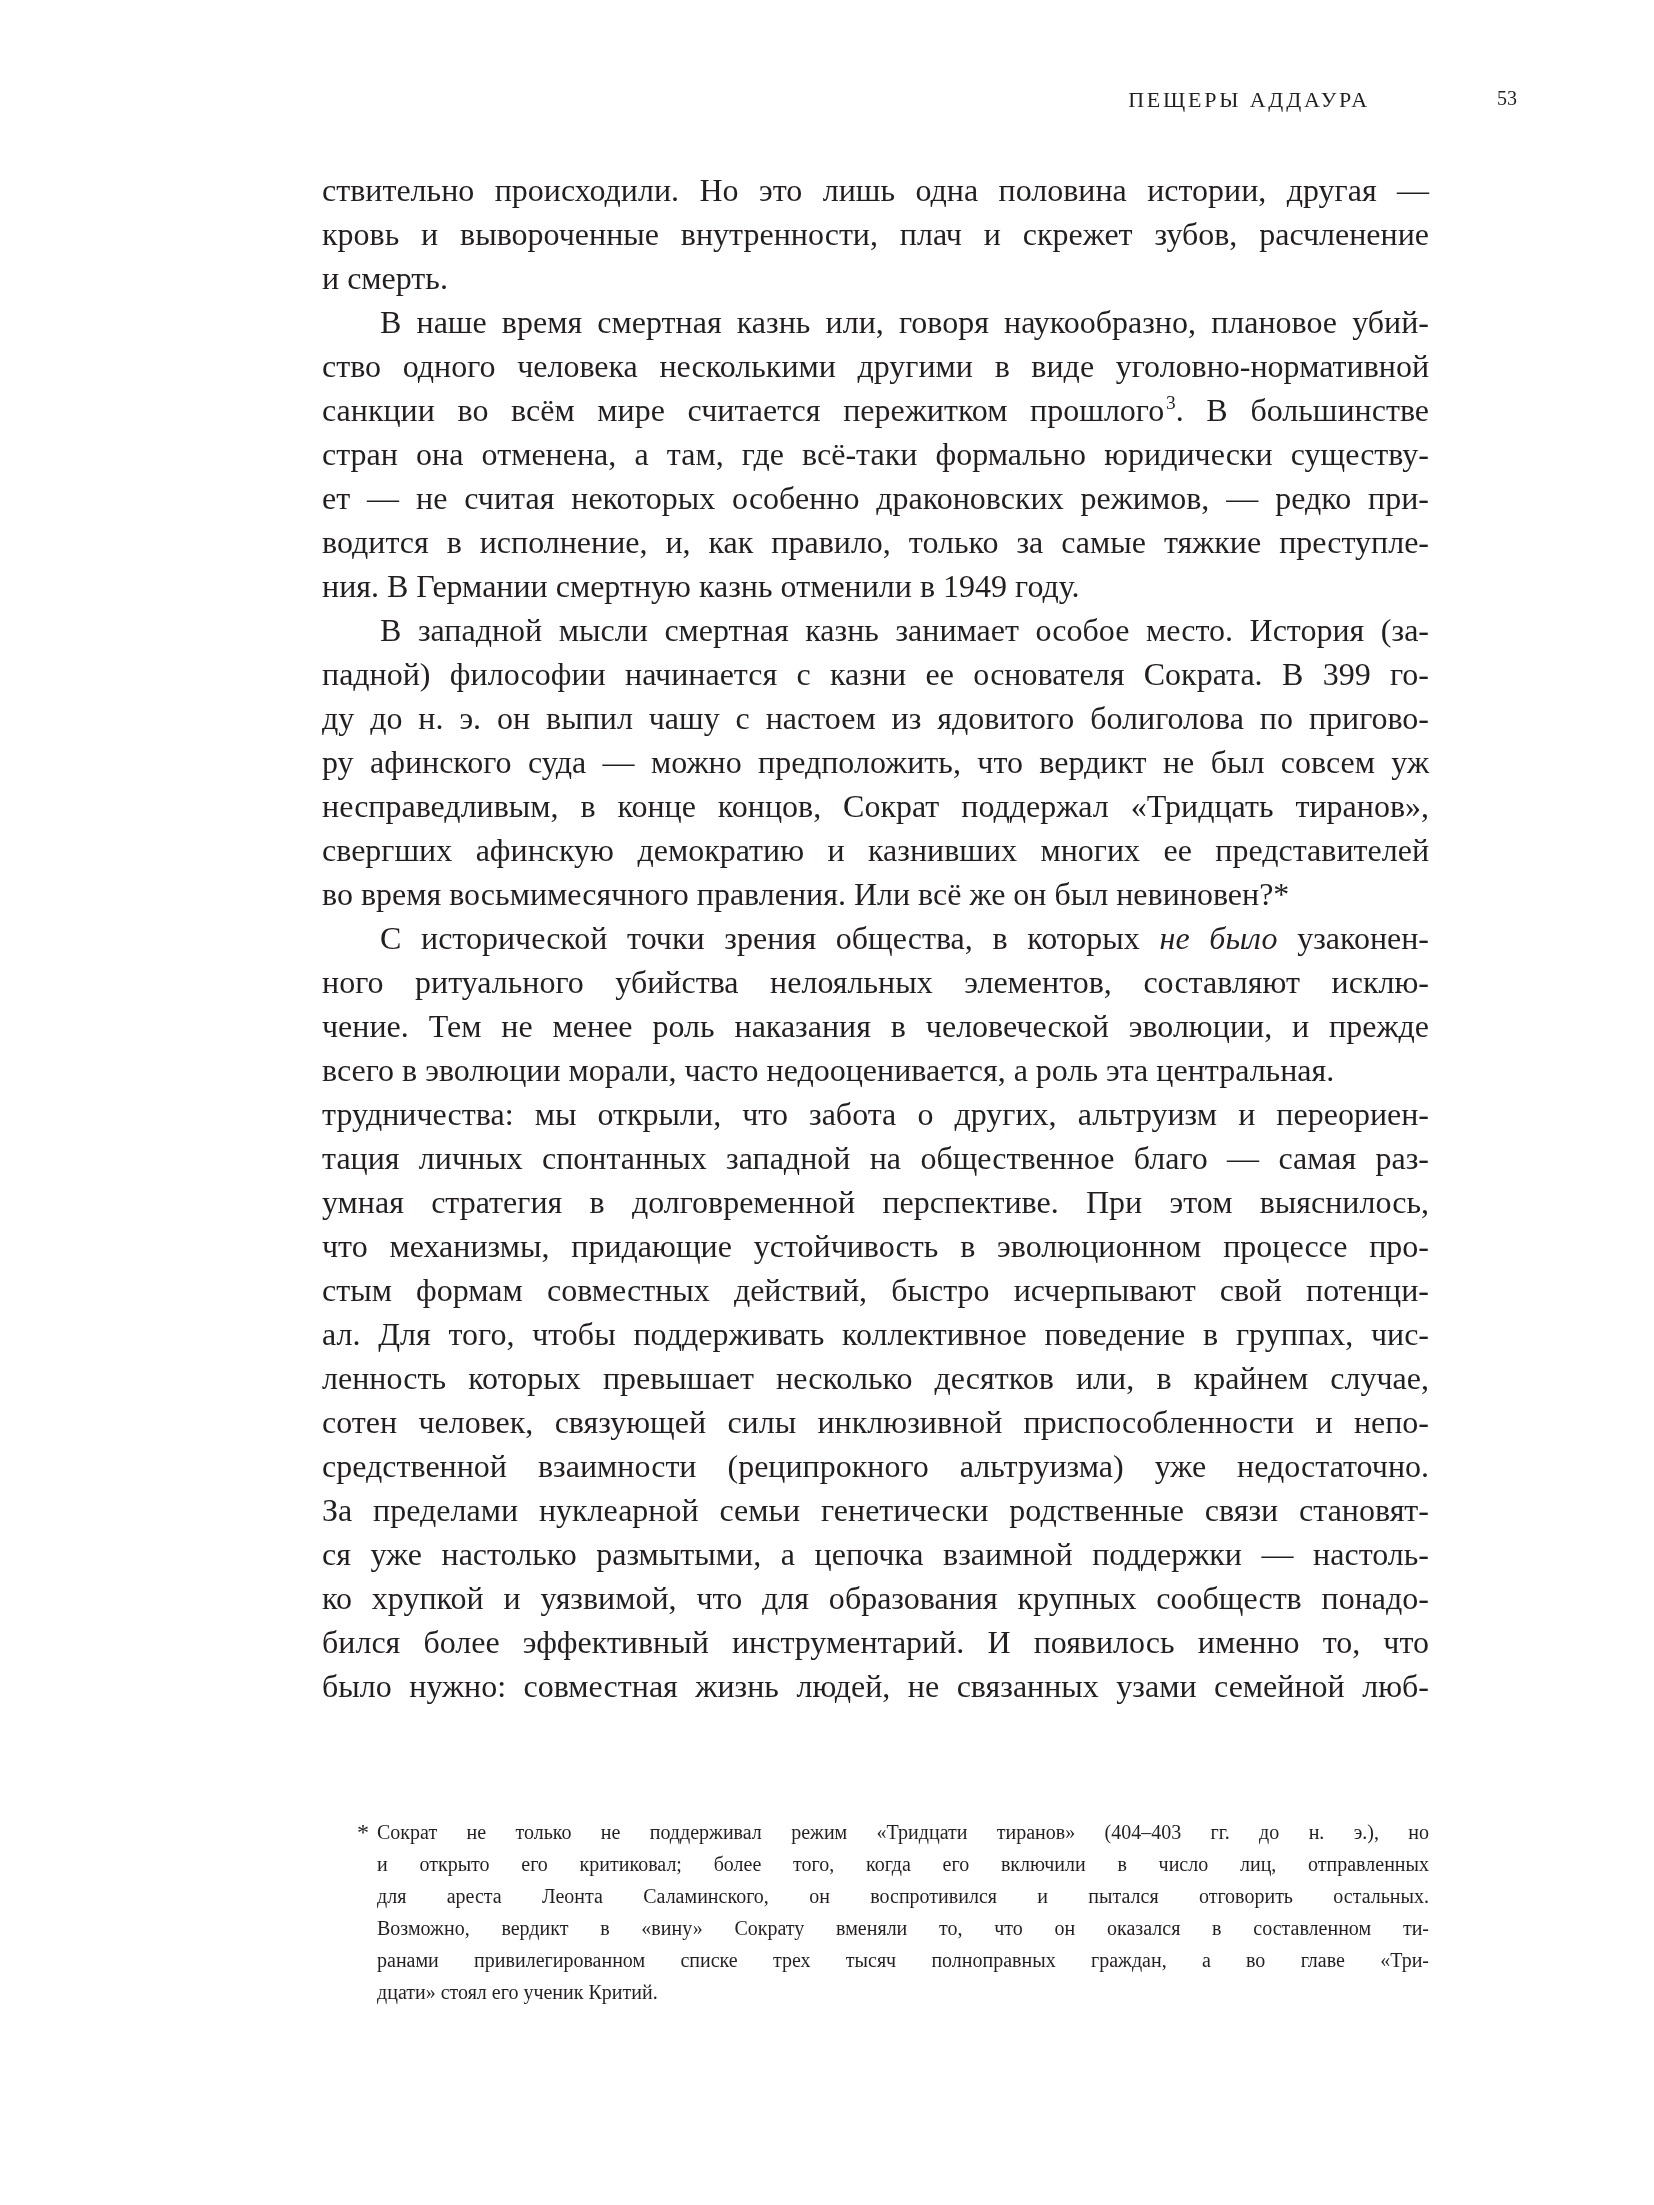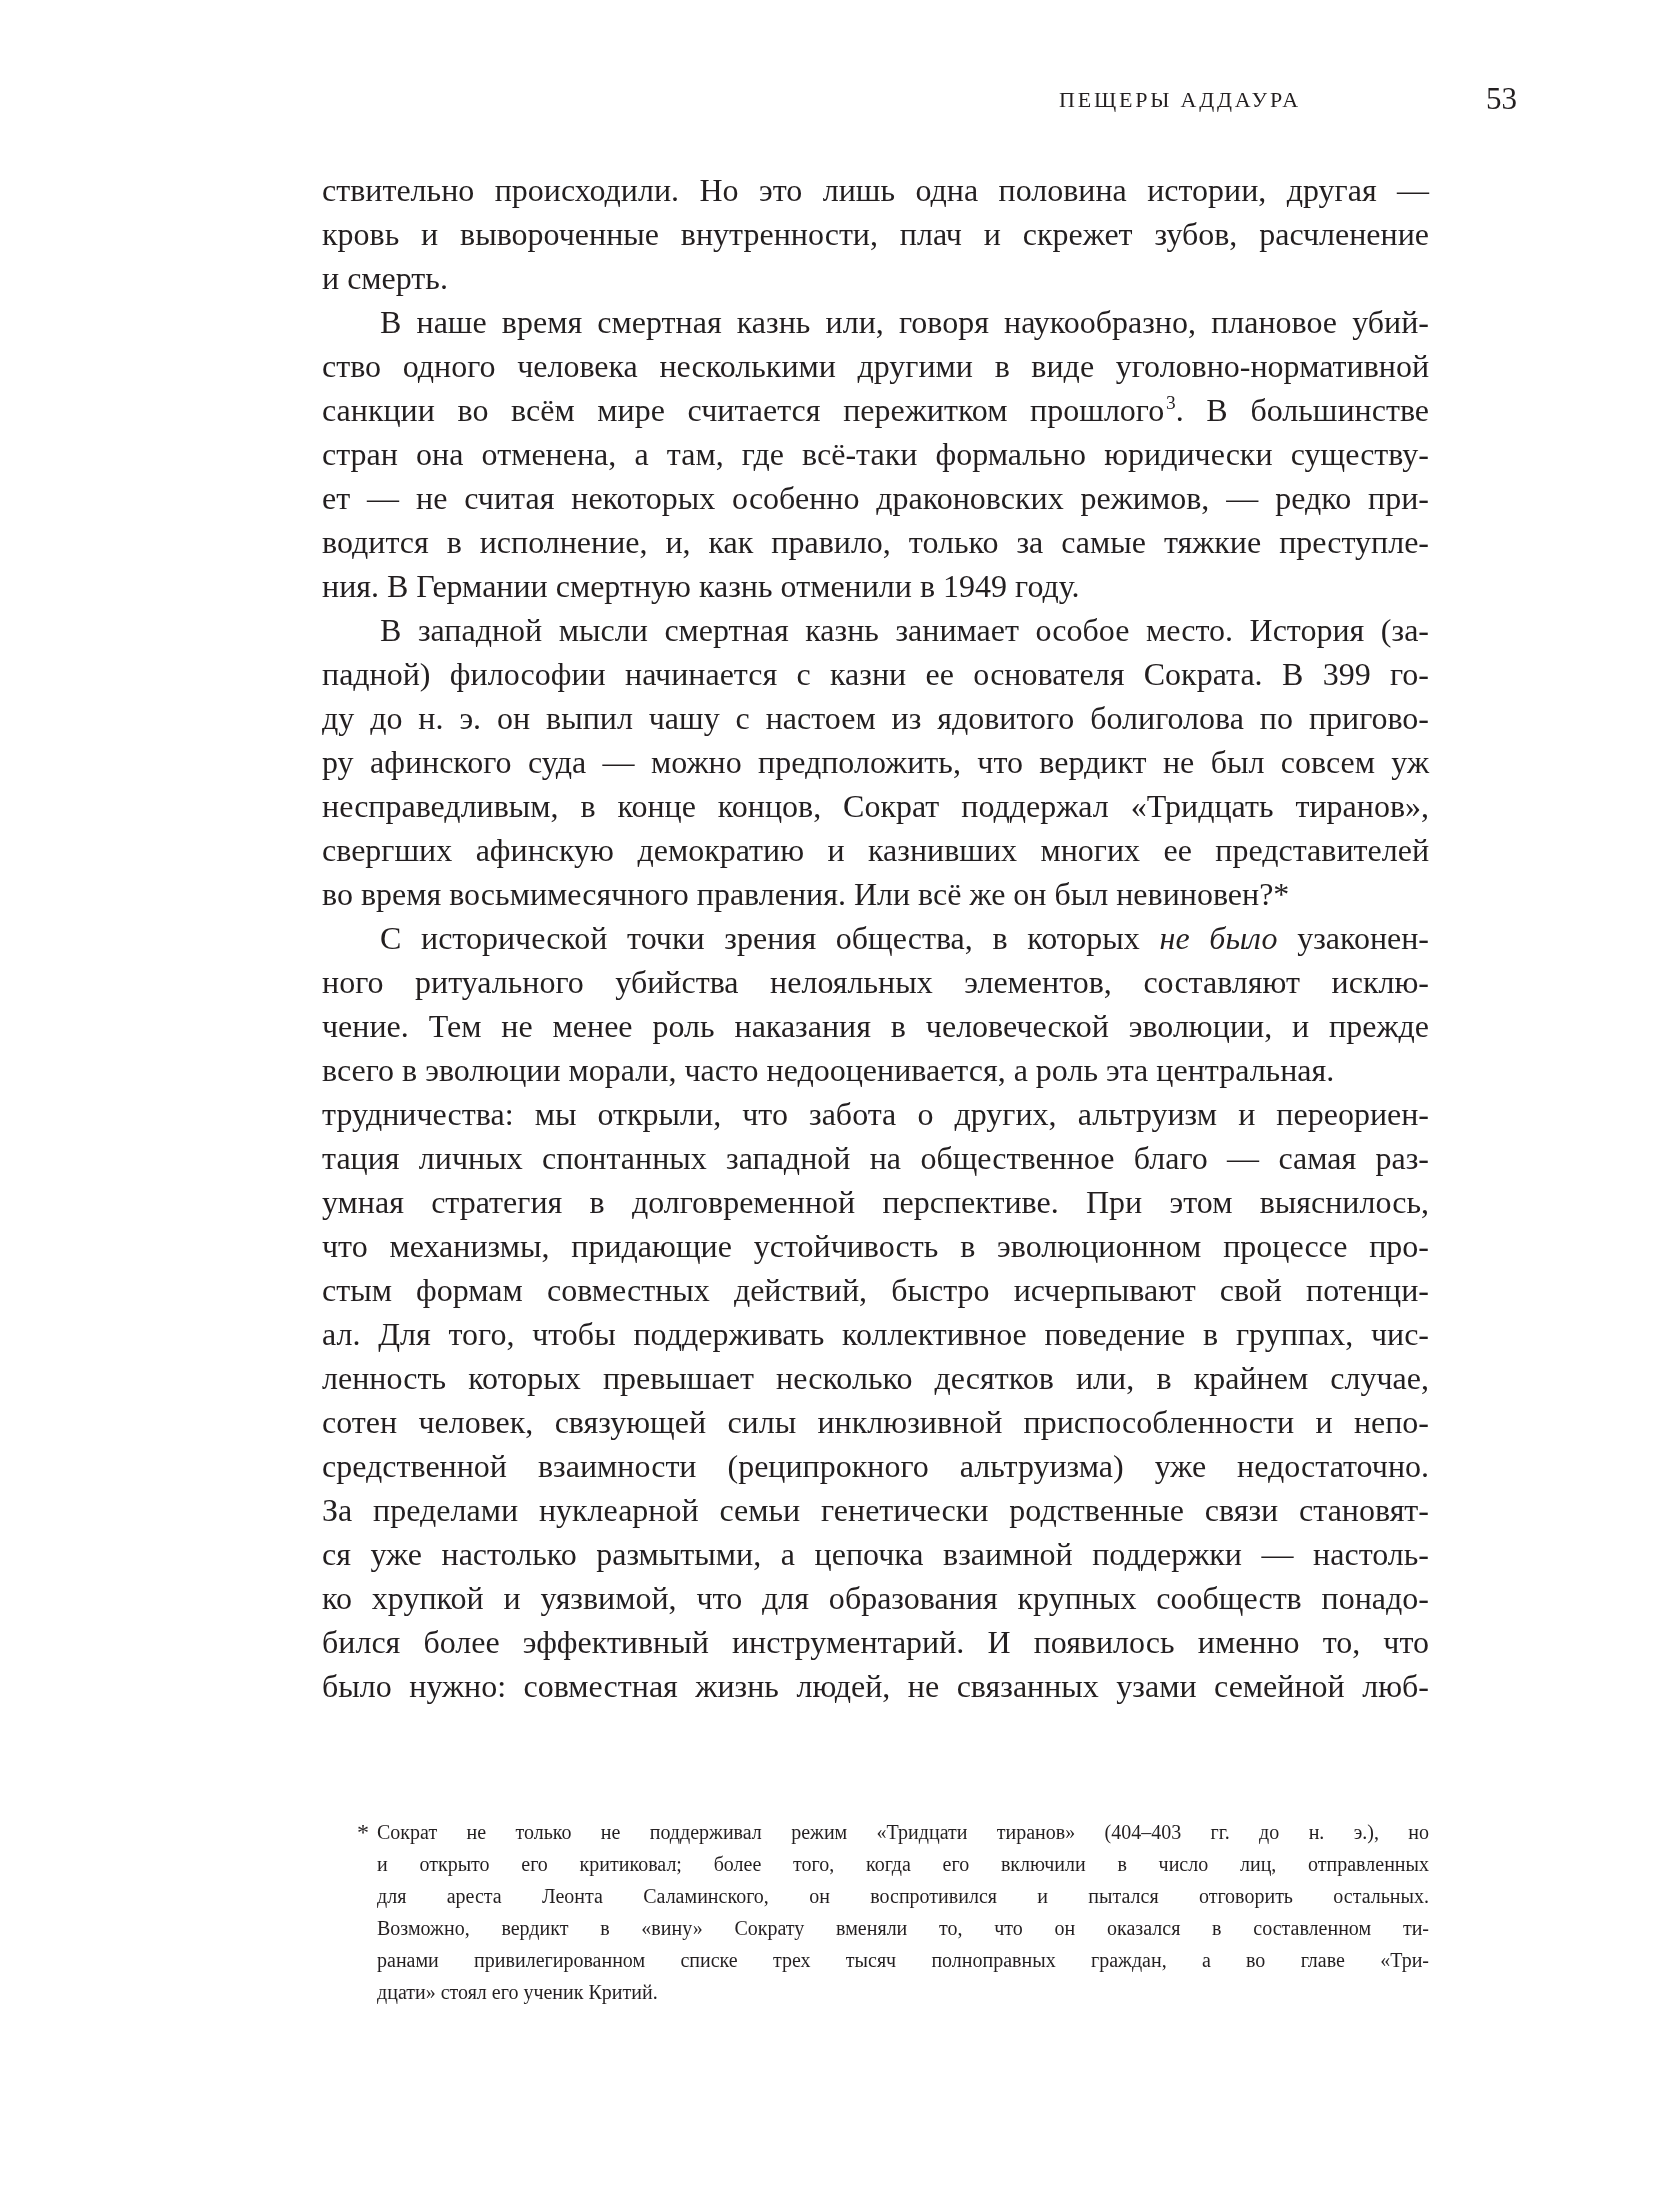--- a/index.html
+++ b/index.html
@@ -1,22 +1,22 @@
 <!DOCTYPE html>
 <html style="font-size:14px"><head>
 <meta charset="utf-8">
 <style>
   html, body { margin: 0; padding: 0; background: #ffffff; }
   body { width: 1654px; height: 2206px; position: relative; overflow: hidden;
          font-family: "Liberation Serif", "DejaVu Serif", serif; color: #231f20; }
   .running-head { position: absolute; top: 85px; left: 1059px; width: 311px;
-                  text-align: left; font-size: 22px; letter-spacing: 2.8px;
+                  text-align: right; font-size: 22px; letter-spacing: 2.8px;
                   line-height: 30px; white-space: nowrap; }
   .folio { position: absolute; top: 81px; left: 1464px; width: 53px; text-align: right;
-           font-size: 31px; line-height: 35px; }
+           font-size: 20px; line-height: 35px; }
   .body-text { position: absolute; top: 168px; left: 322px; width: 1107px; }
   .line { display: block; height: 44px; line-height: 44px; font-size: 32px;
           text-align: justify; text-align-last: justify; white-space: nowrap; overflow: visible; }
   .line.last { text-align-last: left; }
   .line.indent { padding-left: 58px; }
   .line span { white-space: pre; }
   sup.ref { font-size: 19.4px; line-height: 0; vertical-align: 12.4px; margin-left: 1.8px; }
   .footnote { position: absolute; top: 1816px; left: 357px; width: 1072px; }
   .fn-line { display: block; height: 32px; line-height: 32px; font-size: 20px;
              padding-left: 20px; text-align: justify; text-align-last: justify; white-space: nowrap; }

